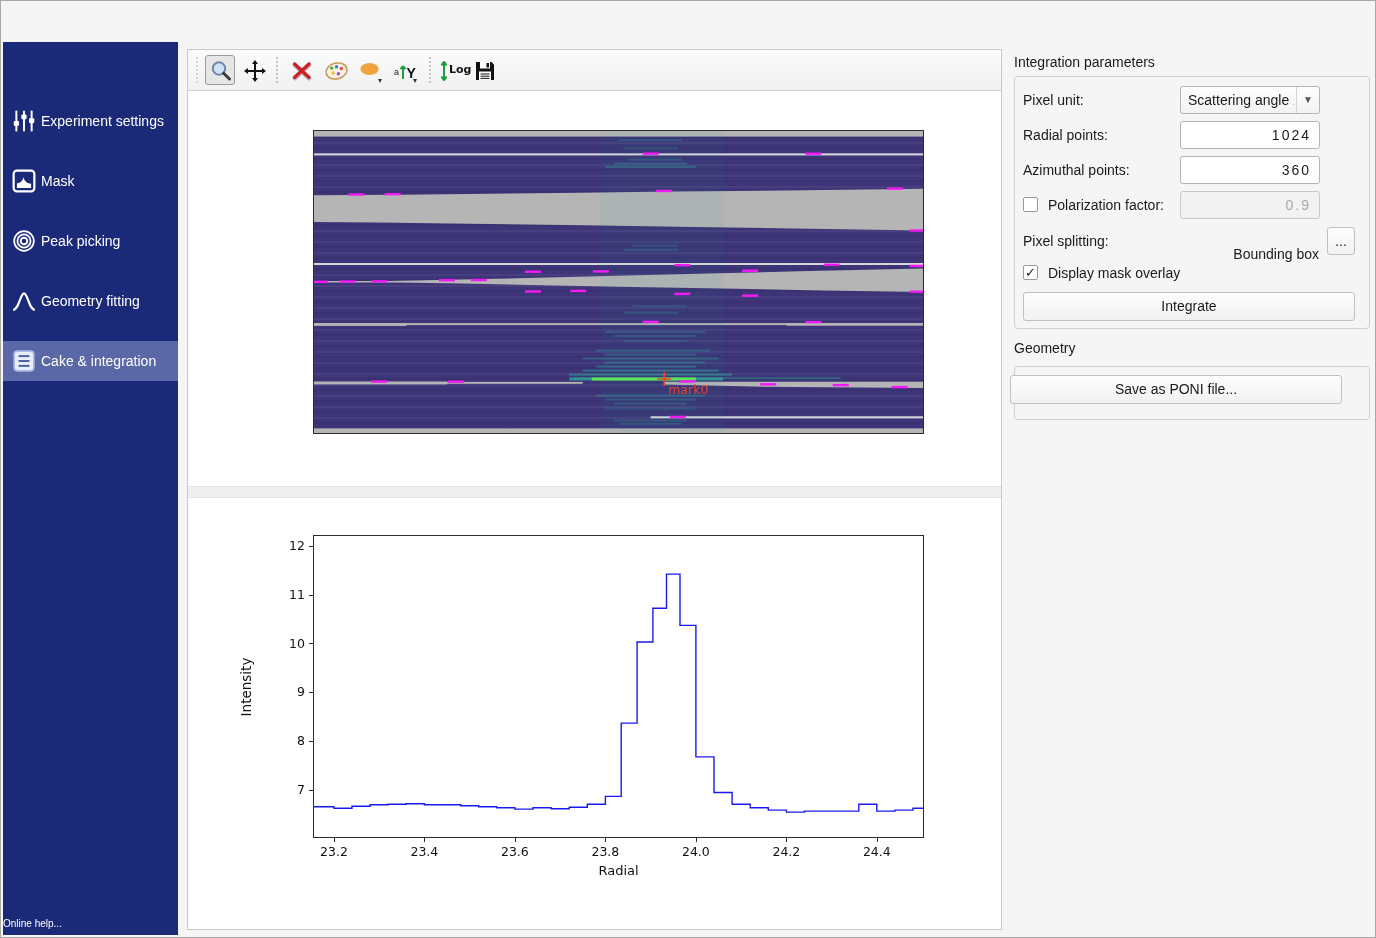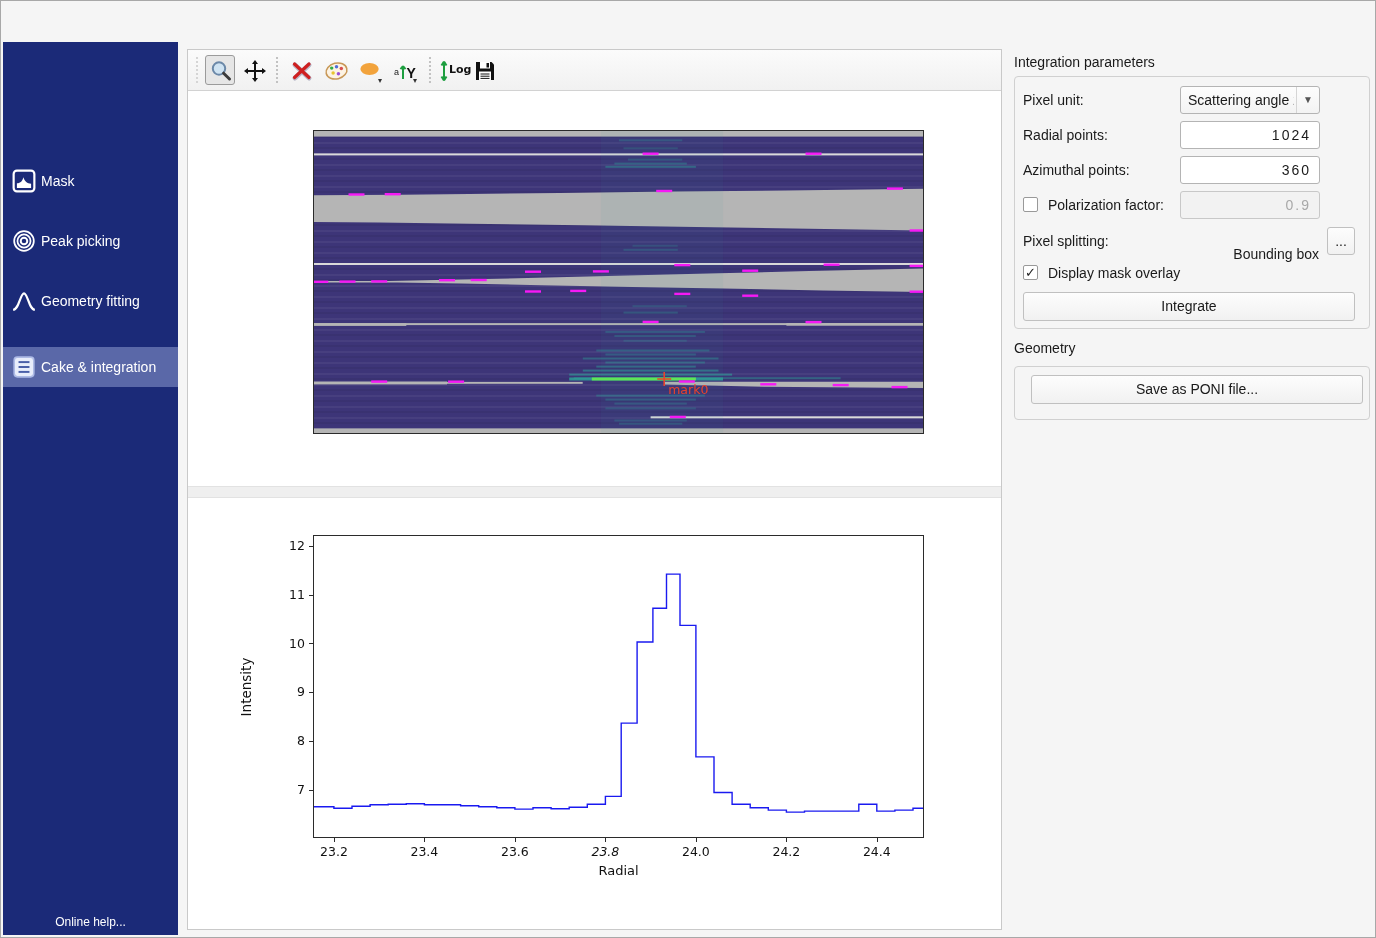--- a/index.html
+++ b/index.html
@@ -6,24 +6,24 @@
   .window{position:relative;width:1376px;height:938px;background:#f5f5f5;border:1px solid #a8a8a8;box-sizing:border-box;overflow:hidden;}
   
   .titlebar{position:absolute;left:0;top:0;right:0;height:40px;background:linear-gradient(#f9f9f9,#f2f2f2);border-bottom:1px solid #d8d8d8;}
   .titlebar .title{position:absolute;left:0;right:0;top:0;height:40px;line-height:40px;text-align:center;color:#3e4d59;font-size:15px;font-weight:bold;}
   .winbtn{position:absolute;top:6px;width:28px;height:28px;line-height:28px;text-align:center;color:#45545f;font-size:14px;cursor:default;}
   .winbtn.min{right:44px;}
   .winbtn.close{right:8px;}
   
   .sidebar{position:absolute;left:2px;top:41px;width:175px;bottom:2px;background:#1b2a78;}
   .side-item{position:absolute;left:0;right:0;height:40px;color:#fff;font-size:14px;cursor:pointer;}
-  .side-item.selected{background:#5a68a8;margin-top:6px;}
+  .side-item.selected{background:#5a68a8;}
   .side-icon{position:absolute;left:9px;top:8px;width:24px;height:24px;}
   .side-label{position:absolute;left:38px;top:0;height:40px;line-height:40px;white-space:nowrap;}
-  .online-help{position:absolute;left:0;right:0;bottom:6px;text-align:center;color:#fff;font-size:12px;cursor:pointer;}
+  .online-help{position:absolute;left:0;right:0;bottom:6px;text-align:left;color:#fff;font-size:10px;cursor:pointer;}
   
   .center-panel{position:absolute;left:186px;top:48px;width:815px;height:881px;background:#fff;border:1px solid #c9c9c9;box-sizing:border-box;}
   .toolbar{position:absolute;left:0;right:0;top:0;height:40px;background:linear-gradient(#fbfbfb,#f1f1f1);border-bottom:1px solid #d2d2d2;}
   .tbtn{position:absolute;top:5px;width:30px;height:30px;border:1px solid transparent;border-radius:3px;box-sizing:border-box;}
   .tbtn.pressed{border:1px solid #9b9b9b;background:#e6e6e6;}
   .tbtn svg{position:absolute;left:3px;top:3px;}
   .tsep{position:absolute;top:7px;width:3px;height:26px;border-left:2px dotted #c2c2c2;}
   .tgrip{position:absolute;top:7px;width:3px;height:26px;border-left:2px dotted #d5d5d5;}
   .dd-arrow{position:absolute;right:1px;bottom:-1px;font-size:8px;color:#333;}
   .logtxt{position:absolute;left:13px;top:7px;font-size:11px;font-weight:bold;color:#111;font-family:"DejaVu Sans",sans-serif;}
@@ -57,20 +57,35 @@
   .btn{position:absolute;border:1px solid #c0c0c0;border-radius:3px;background:linear-gradient(#fdfdfd,#f1f1f1);text-align:center;font-size:14px;color:#1a1a1a;box-sizing:border-box;cursor:pointer;}
 </style>
 </head>
 <body>
 
 <div class="window">
 
 
   <div class="sidebar" id="sidebar">
     <div class="online-help">Online help...</div>
+  <div class="side-item" style="top: 59px;">
+        <span class="side-icon"><svg width="24" height="24" viewBox="0 0 22 22">
+            <g stroke="#fff" stroke-width="1.8">
+              <line x1="4" y1="1.5" x2="4" y2="20.5"></line>
+              <line x1="11" y1="1.5" x2="11" y2="20.5"></line>
+              <line x1="18" y1="1.5" x2="18" y2="20.5"></line>
+            </g>
+            <g fill="#fff">
+              <rect x="1.6" y="11" width="4.8" height="4.5" rx="1"></rect>
+              <rect x="8.6" y="5" width="4.8" height="4.5" rx="1"></rect>
+              <rect x="15.6" y="8.5" width="4.8" height="4.5" rx="1"></rect>
+            </g>
+          </svg></span>
+        <span class="side-label">Experiment settings</span>
+      </div>
       <div class="side-item" style="top: 119px;">
         <span class="side-icon"><svg width="24" height="24" viewBox="0 0 22 22">
             <rect x="1.5" y="1.5" width="19" height="19" rx="3" fill="none" stroke="#fff" stroke-width="2"></rect>
             <path d="M4.5 17.5 V13 C8 13 9.5 11 10.5 7.5 C11.5 11.5 14 13 17.5 13.5 V17.5 Z" fill="#fff"></path>
           </svg></span>
         <span class="side-label">Mask</span>
       </div>
       <div class="side-item" style="top: 179px;">
         <span class="side-icon"><svg width="24" height="24" viewBox="0 0 22 22" fill="none" stroke="#fff">
             <circle cx="11" cy="11" r="3" stroke-width="1.8"></circle>
@@ -265,21 +280,21 @@
         <span class="tick-ylabel" style="top: 197.227px;">8</span>
         <span class="tickmark-y" style="top: 205px;"></span>
         <span class="tick-ylabel" style="top: 246.091px;">7</span>
         <span class="tickmark-y" style="top: 254px;"></span>
         <span class="tick-xlabel" style="left: -5.09212px; text-align: center;">23.2</span>
         <span class="tickmark-x" style="left: 20px;"></span>
         <span class="tick-xlabel" style="left: 85.3982px;">23.4</span>
         <span class="tickmark-x" style="left: 110px;"></span>
         <span class="tick-xlabel" style="left: 175.889px;">23.6</span>
         <span class="tickmark-x" style="left: 201px;"></span>
-        <span class="tick-xlabel" style="left: 266.379px; font-style: italic;">23.8</span>
+        <span class="tick-xlabel" style="left: 266.379px;">23.8</span>
         <span class="tickmark-x" style="left: 291px;"></span>
         <span class="tick-xlabel" style="left: 356.869px;">24.0</span>
         <span class="tickmark-x" style="left: 382px;"></span>
         <span class="tick-xlabel" style="left: 447.36px;">24.2</span>
         <span class="tickmark-x" style="left: 472px;"></span>
         <span class="tick-xlabel" style="left: 537.85px;">24.4</span>
         <span class="tickmark-x" style="left: 563px;"></span>
       </div>
 
   </div>
@@ -309,16 +324,16 @@
     <div class="rp-label" style="right:56px;top:198px;left:auto">Bounding box</div>
     <div class="btn" style="left:317px;top:185px;width:28px;height:28px;line-height:26px">...</div>
 
     <div class="checkbox" style="left:13px;top:223px"><span>✓</span></div>
     <div class="rp-label" style="left:38px;top:217px">Display mask overlay</div>
 
     <div class="btn" style="left:13px;top:250px;width:332px;height:29px;line-height:27px">Integrate</div>
 
     <div class="rp-title" style="top:296px">Geometry</div>
     <div class="groupbox" style="top:324px;height:54px"></div>
-    <div class="btn" style="left:21px;top:333px;width:332px;height:29px;line-height:27px">Save as PONI file...</div>
+    <div class="btn" style="left:0;top:333px;width:332px;height:29px;line-height:27px">Save as PONI file...</div>
   </div>
 
 </div>
 
 </body></html>

